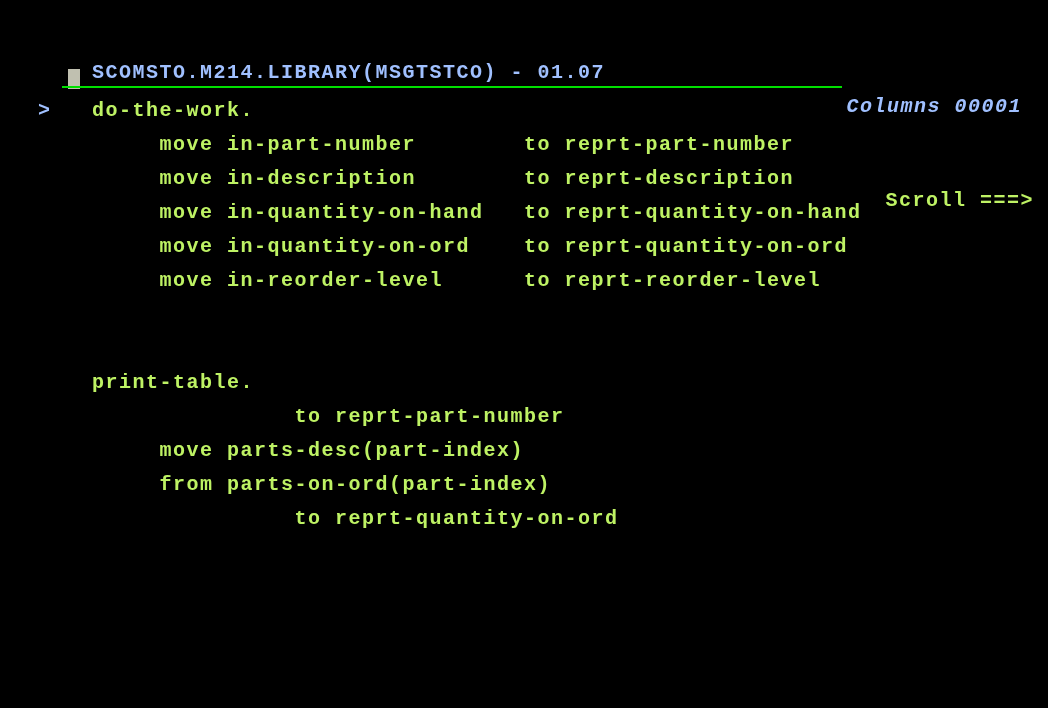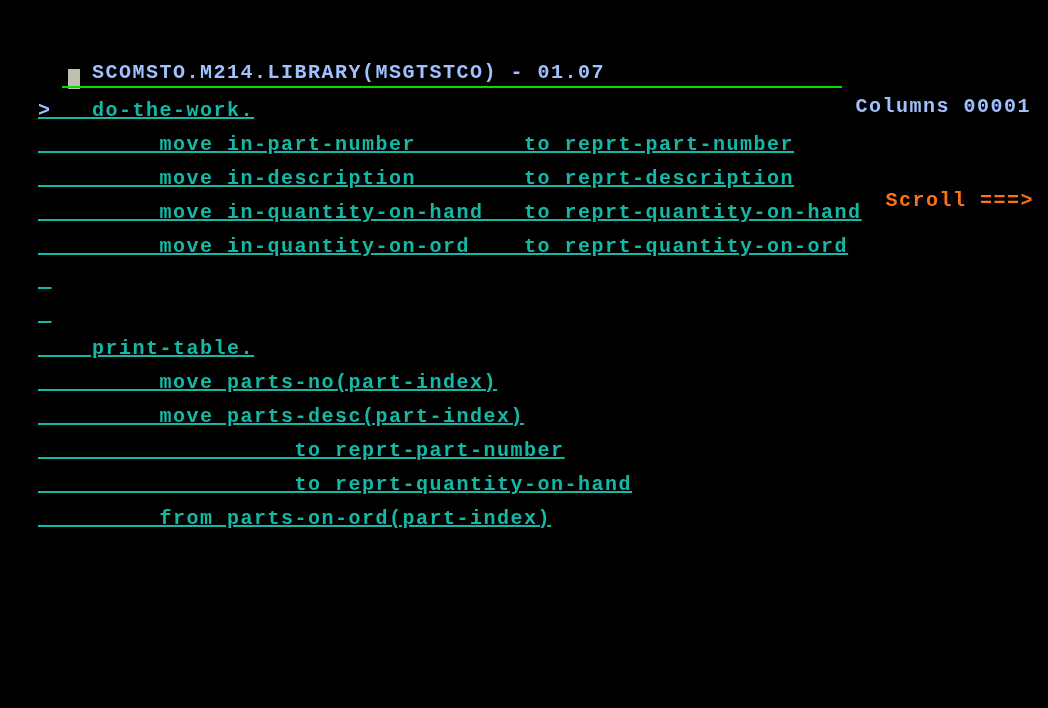--- a/index.html
+++ b/index.html
@@ -45,64 +45,63 @@
     .cmd-underline {
       position: absolute;
       left: 24px;
       top: 20px;
       width: 780px;
       border-bottom: 2px solid #00e000;
     }
     .scroll-label {
       position: absolute;
       right: 0;
-      color: #f97316;
+      color: #bef264;
       text-align: right;
     }
     .cursor {
       position: absolute;
       left: 30px;
       top: 3px;
       width: 12px;
       height: 20px;
       background: #c0c0b0;
     }
     .code-line {
       white-space: pre;
-      color: #14b8a6;
+      color: #bef264;
       height: 30px;
-      text-decoration: underline;
     }
   </style>
 </head>
 <body>
 
 <div class="terminal">
 
   <div class="header-line">
     <span class="blue">SCOMSTO.M214.LIBRARY(MSGTSTCO) - 01.07</span>
-    <span class="blue" style="position:absolute; right:3px;">Columns 00001</span>
+    <span class="blue" style="position:absolute; right:12px;font-style:italic;">Columns 00001</span>
   </div>
 
   <div class="prompt-line">
     <span class="prompt-char">&gt;</span>
     <span class="cursor"></span>
     <span class="cmd-underline"></span>
     <span class="scroll-label">Scroll ===&gt;</span>
   </div>
 
   <div id="code-area">
   <div class="code-line">    do-the-work.</div>
       <div class="code-line">         move in-part-number        to reprt-part-number</div>
       <div class="code-line">         move in-description        to reprt-description</div>
       <div class="code-line">         move in-quantity-on-hand   to reprt-quantity-on-hand</div>
       <div class="code-line">         move in-quantity-on-ord    to reprt-quantity-on-ord</div>
+      <div class="code-line">         move in-reorder-level      to reprt-reorder-level</div>
       <div class="code-line"> </div>
       <div class="code-line"> </div>
       <div class="code-line">    print-table.</div>
-      <div class="code-line">         move parts-no(part-index)</div>
+      <div class="code-line">                   to reprt-part-number</div>
       <div class="code-line">         move parts-desc(part-index)</div>
-      <div class="code-line">                   to reprt-part-number</div>
-      <div class="code-line">                   to reprt-quantity-on-hand</div>
       <div class="code-line">         from parts-on-ord(part-index)</div>
+      <div class="code-line">                   to reprt-quantity-on-ord</div>
     </div>
 
 </div>
 
 </body></html>

